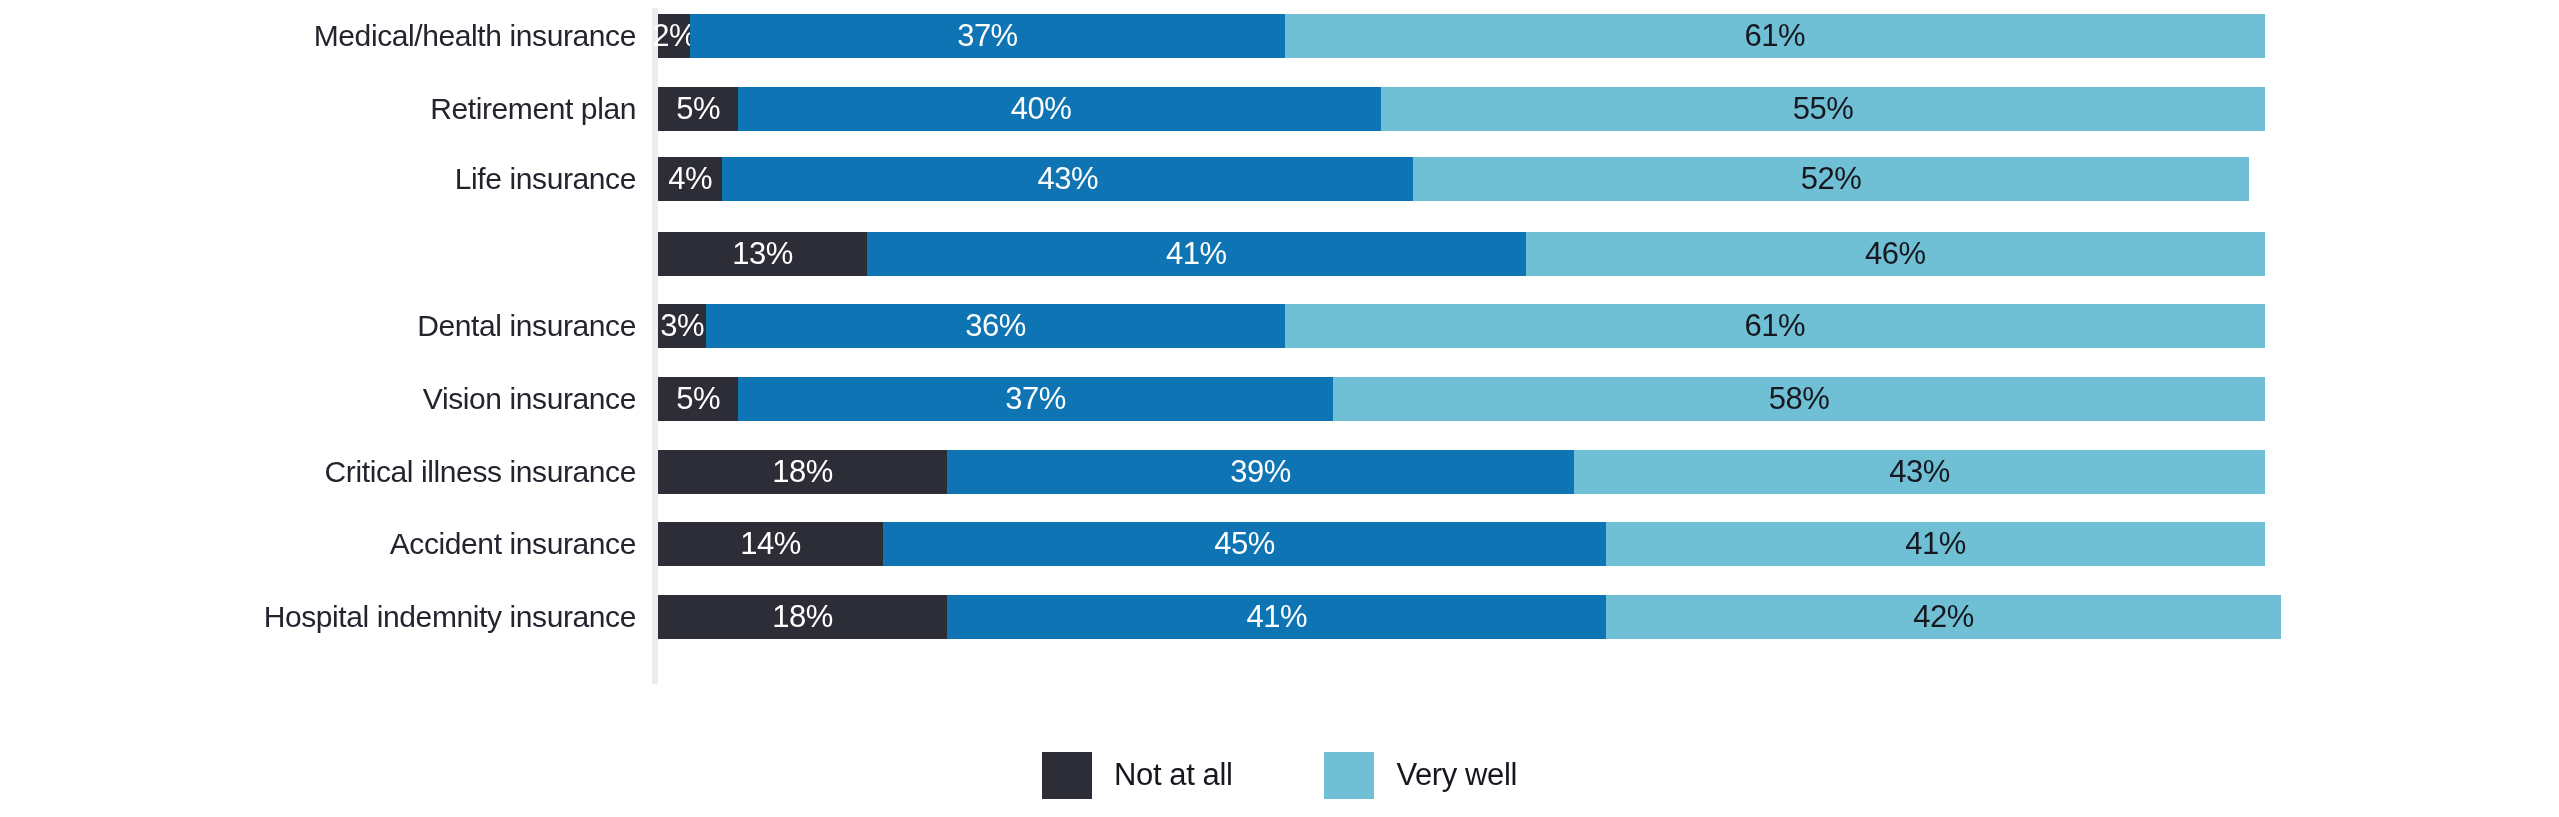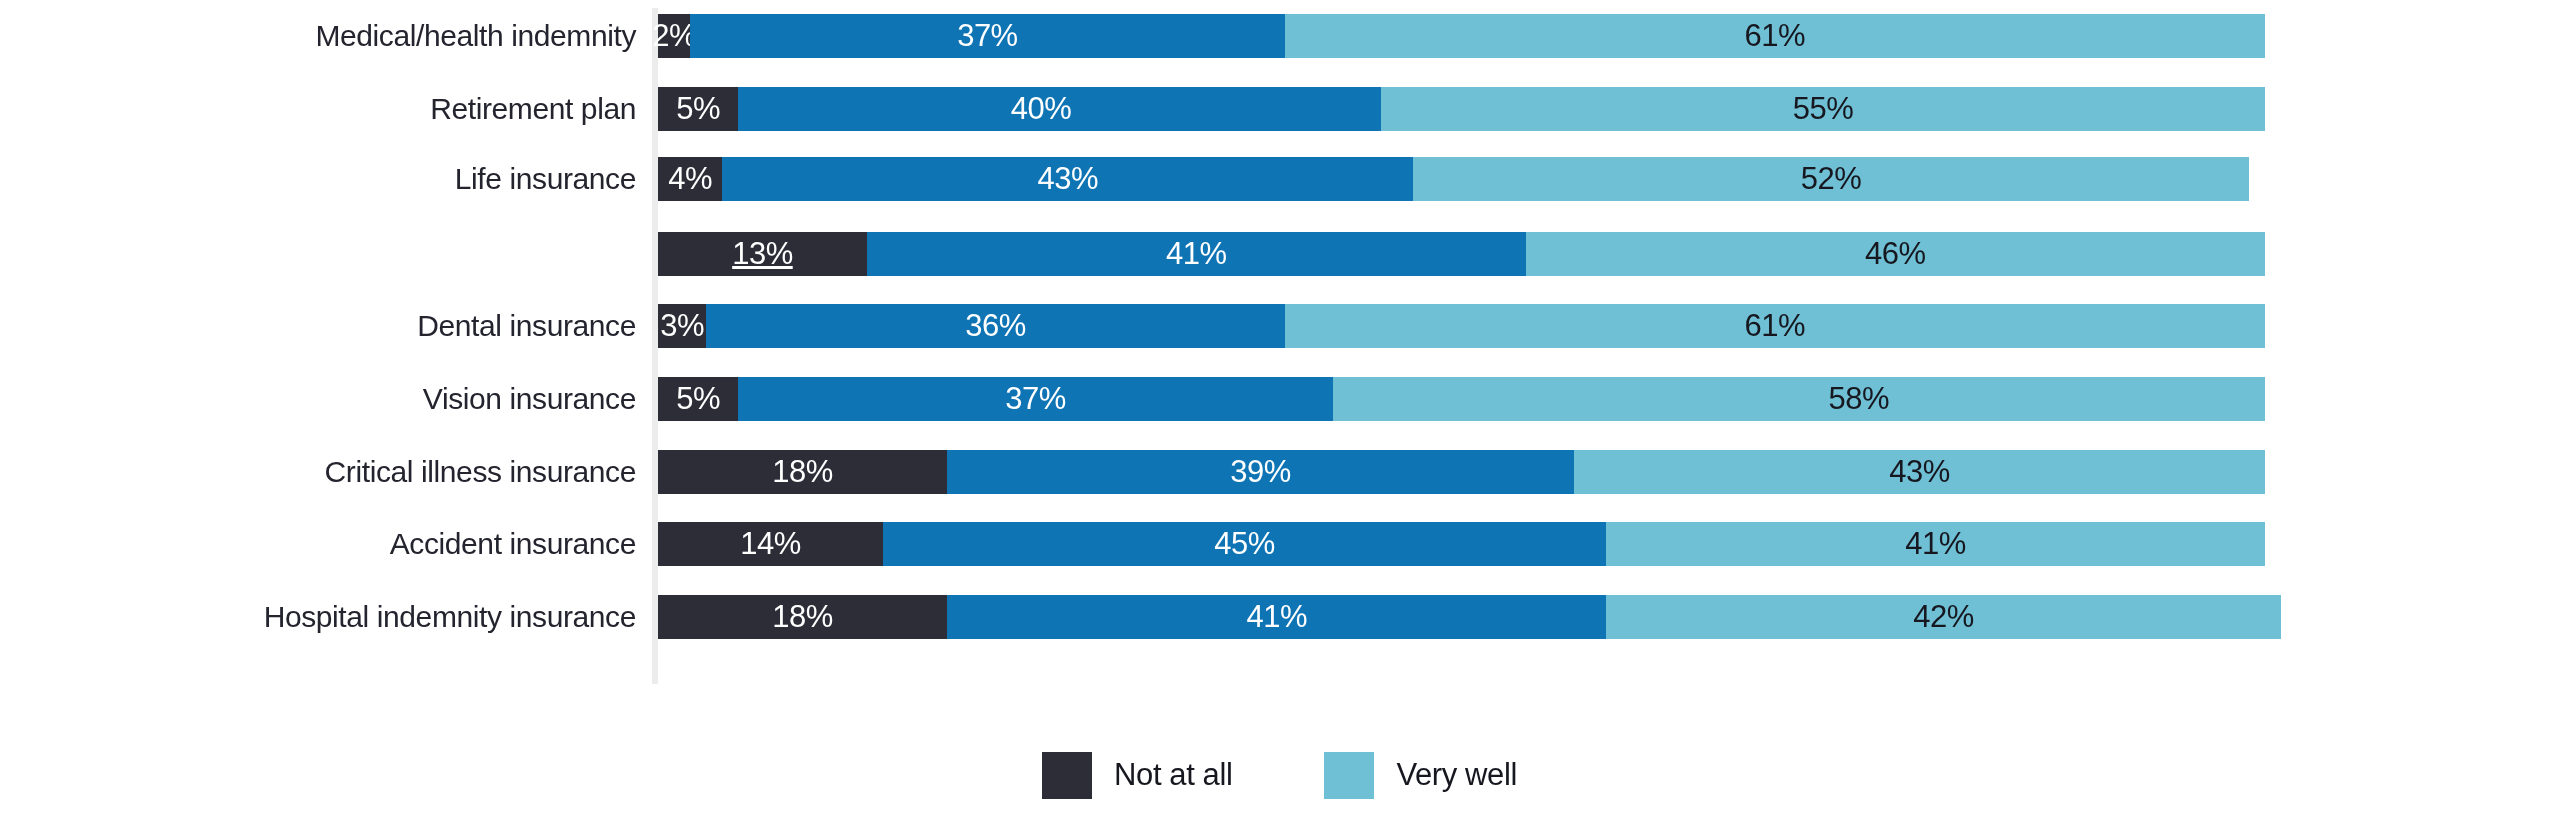--- a/index.html
+++ b/index.html
@@ -138,21 +138,21 @@
 </style>
 </head>
 <body>
 
 <div id="chart-root">
 
   <div id="plot">
     <div class="axis-line"></div>
     <div id="bars">
         <div class="bar-row" style="top: 14px;">
-          <div class="cat-label">Medical/health indemnity</div>
+          <div class="cat-label">Medical/health insurance</div>
           <div class="bar-track">
             <div class="seg seg-not" style="left: 0px; width: 32.14px;"></div>
             <div class="seg-label lbl-not" style="left: -73.93px; width: 180px;">2%</div>
             <div class="seg seg-some" style="left: 32.14px; width: 594.59px;"></div>
             <div class="seg-label lbl-some" style="left: 239.435px; width: 180px;">37%</div>
             <div class="seg seg-very" style="left: 626.73px; width: 980.27px;"></div>
             <div class="seg-label lbl-very" style="left: 1026.87px; width: 180px;">61%</div>
           </div>
         </div>
         <div class="bar-row" style="top: 86.6px;">
@@ -173,21 +173,21 @@
             <div class="seg-label lbl-not" style="left: -57.86px; width: 180px;">4%</div>
             <div class="seg seg-some" style="left: 64.28px; width: 691.01px;"></div>
             <div class="seg-label lbl-some" style="left: 319.785px; width: 180px;">43%</div>
             <div class="seg seg-very" style="left: 755.29px; width: 835.64px;"></div>
             <div class="seg-label lbl-very" style="left: 1083.11px; width: 180px;">52%</div>
           </div>
         </div>
         <div class="bar-row" style="top: 231.8px;">
           <div class="bar-track">
             <div class="seg seg-not" style="left: 0px; width: 208.91px;"></div>
-            <div class="seg-label lbl-not" style="left: 14.455px; width: 180px; text-decoration: underline;">13%</div>
+            <div class="seg-label lbl-not" style="left: 14.455px; width: 180px;">13%</div>
             <div class="seg seg-some" style="left: 208.91px; width: 658.87px;"></div>
             <div class="seg-label lbl-some" style="left: 448.345px; width: 180px;">41%</div>
             <div class="seg seg-very" style="left: 867.78px; width: 739.22px;"></div>
             <div class="seg-label lbl-very" style="left: 1147.39px; width: 180px;">46%</div>
           </div>
         </div>
         <div class="bar-row" style="top: 304.4px;">
           <div class="cat-label">Dental insurance</div>
           <div class="bar-track">
             <div class="seg seg-not" style="left: 0px; width: 48.21px;"></div>
@@ -199,21 +199,21 @@
           </div>
         </div>
         <div class="bar-row" style="top: 377px;">
           <div class="cat-label">Vision insurance</div>
           <div class="bar-track">
             <div class="seg seg-not" style="left: 0px; width: 80.35px;"></div>
             <div class="seg-label lbl-not" style="left: -49.825px; width: 180px;">5%</div>
             <div class="seg seg-some" style="left: 80.35px; width: 594.59px;"></div>
             <div class="seg-label lbl-some" style="left: 287.645px; width: 180px;">37%</div>
             <div class="seg seg-very" style="left: 674.94px; width: 932.06px;"></div>
-            <div class="seg-label lbl-very" style="left: 1050.97px; width: 180px; text-align: right;">58%</div>
+            <div class="seg-label lbl-very" style="left: 1050.97px; width: 180px;">58%</div>
           </div>
         </div>
         <div class="bar-row" style="top: 449.6px;">
           <div class="cat-label">Critical illness insurance</div>
           <div class="bar-track">
             <div class="seg seg-not" style="left: 0px; width: 289.26px;"></div>
             <div class="seg-label lbl-not" style="left: 54.63px; width: 180px;">18%</div>
             <div class="seg seg-some" style="left: 289.26px; width: 626.73px;"></div>
             <div class="seg-label lbl-some" style="left: 512.625px; width: 180px;">39%</div>
             <div class="seg seg-very" style="left: 915.99px; width: 691.01px;"></div>

